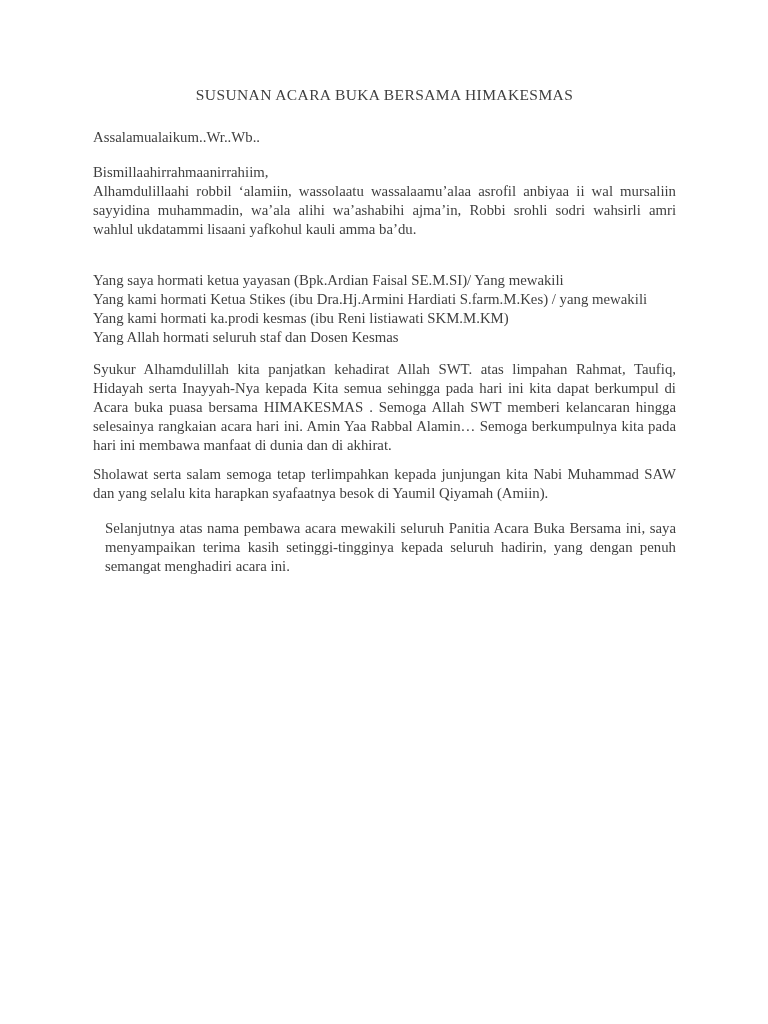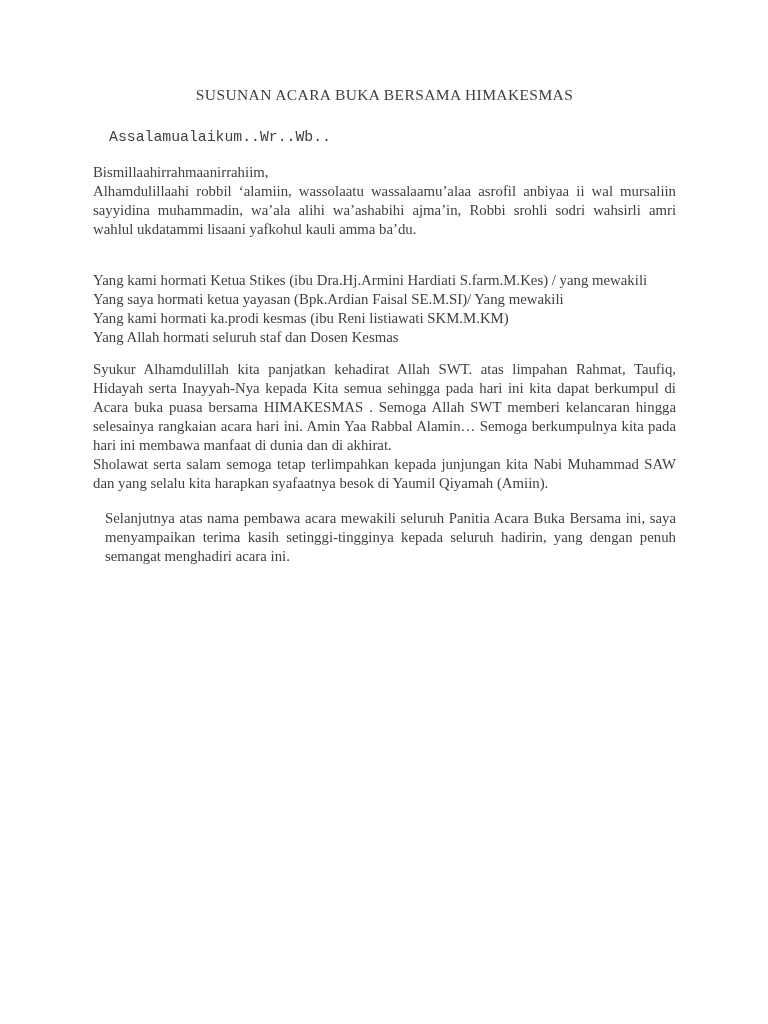--- a/index.html
+++ b/index.html
@@ -26,62 +26,61 @@
     line-height: 19px;
   }
   .doc-title {
     text-align: center;
     font-size: 15.5px;
     letter-spacing: 0.4px;
     margin: 0 0 24px 0;
     white-space: nowrap;
   }
   .salutation {
-    margin: 0 0 15px 16px;
-    font-family: Liberation Mono, monospace;
+    margin: 0 0 15px 0;
   }
   .prayer-block {
     text-align: justify;
     margin: 16px 0 32px 0;
   }
   .prayer-block .basmalah {
     display: block;
   }
   .honorifics {
     margin: 0 0 13px 0;
   }
   .honorific-line {
     margin: 0;
   }
   .para {
     text-align: justify;
     margin: 0;
   }
-  .para-syukur   { }
+  .para-syukur   { margin-bottom: 10px; }
   .para-sholawat { margin-bottom: 16px; }
   .para-selanjutnya { margin-bottom: 0; margin-left: 12px; }
 </style>
 </head>
 <body>
 
 <div class="page">
   <div class="content">
 
     <div class="doc-title">SUSUNAN ACARA BUKA BERSAMA HIMAKESMAS</div>
 
     <div class="salutation">Assalamualaikum..Wr..Wb..</div>
 
     <div class="prayer-block">
       <span class="basmalah">Bismillaahirrahmaanirrahiim,</span>
       <span>Alhamdulillaahi robbil ‘alamiin, wassolaatu wassalaamu’alaa asrofil anbiyaa ii wal mursaliin sayyidina muhammadin, wa’ala alihi wa’ashabihi ajma’in, Robbi srohli sodri wahsirli amri wahlul ukdatammi lisaani yafkohul kauli amma ba’du.</span>
     </div>
 
     <div class="honorifics">
+      <div class="honorific-line">Yang saya hormati ketua yayasan (Bpk.Ardian Faisal SE.M.SI)/ Yang mewakili</div>
       <div class="honorific-line">Yang kami hormati Ketua Stikes (ibu Dra.Hj.Armini Hardiati S.farm.M.Kes) / yang mewakili</div>
-      <div class="honorific-line">Yang saya hormati ketua yayasan (Bpk.Ardian Faisal SE.M.SI)/ Yang mewakili</div>
       <div class="honorific-line">Yang kami hormati ka.prodi kesmas (ibu Reni listiawati SKM.M.KM)</div>
       <div class="honorific-line">Yang Allah hormati seluruh staf dan Dosen Kesmas</div>
     </div>
 
     <p class="para para-syukur">Syukur Alhamdulillah kita panjatkan kehadirat Allah SWT. atas limpahan Rahmat, Taufiq, Hidayah serta Inayyah-Nya kepada Kita semua sehingga pada hari ini kita dapat berkumpul di Acara buka puasa bersama HIMAKESMAS . Semoga Allah SWT memberi kelancaran hingga selesainya rangkaian acara hari ini. Amin Yaa Rabbal Alamin… Semoga berkumpulnya kita pada hari ini membawa manfaat di dunia dan di akhirat.</p>
 
     <p class="para para-sholawat">Sholawat serta salam semoga tetap terlimpahkan kepada junjungan kita Nabi Muhammad SAW dan yang selalu kita harapkan syafaatnya besok di Yaumil Qiyamah (Amiin).</p>
 
     <p class="para para-selanjutnya">Selanjutnya atas nama pembawa acara mewakili seluruh Panitia Acara Buka Bersama ini, saya menyampaikan terima kasih setinggi-tingginya kepada seluruh hadirin, yang dengan penuh semangat menghadiri acara ini.</p>
 

